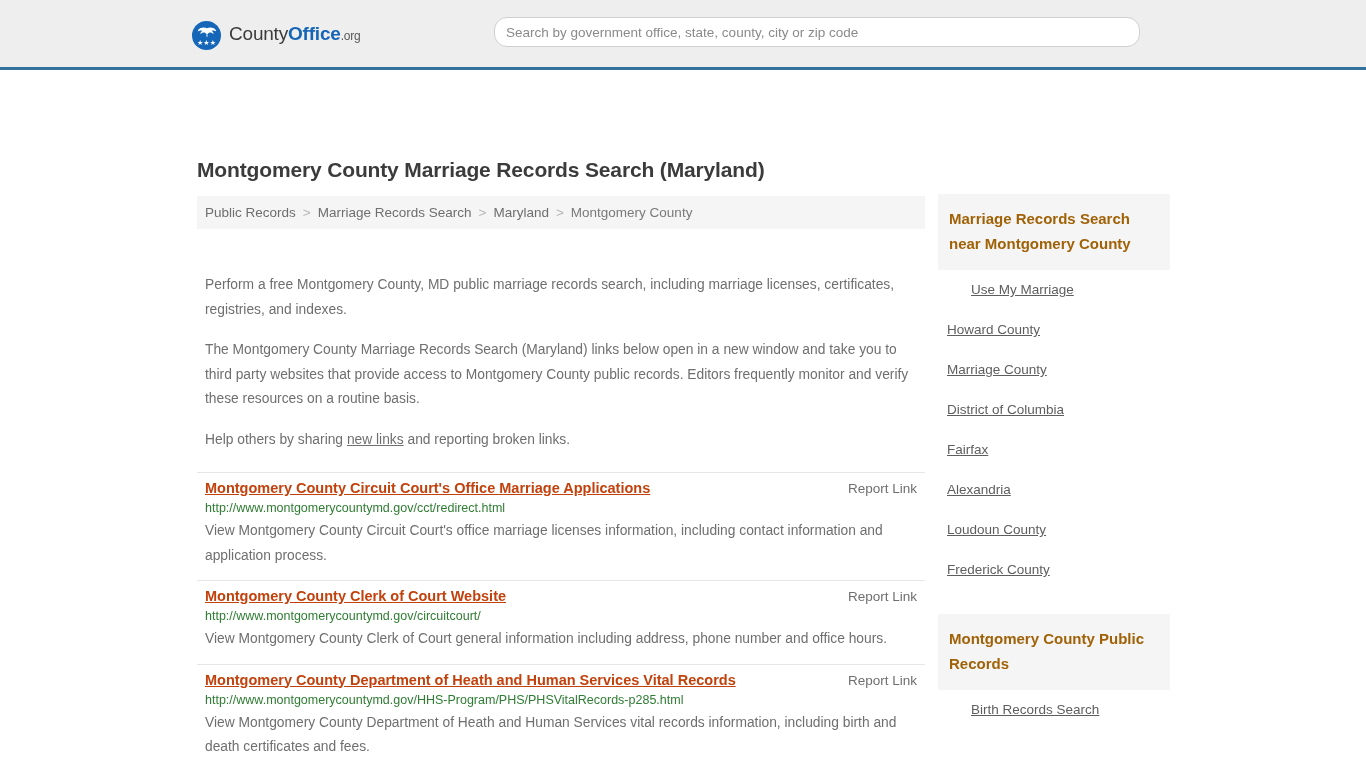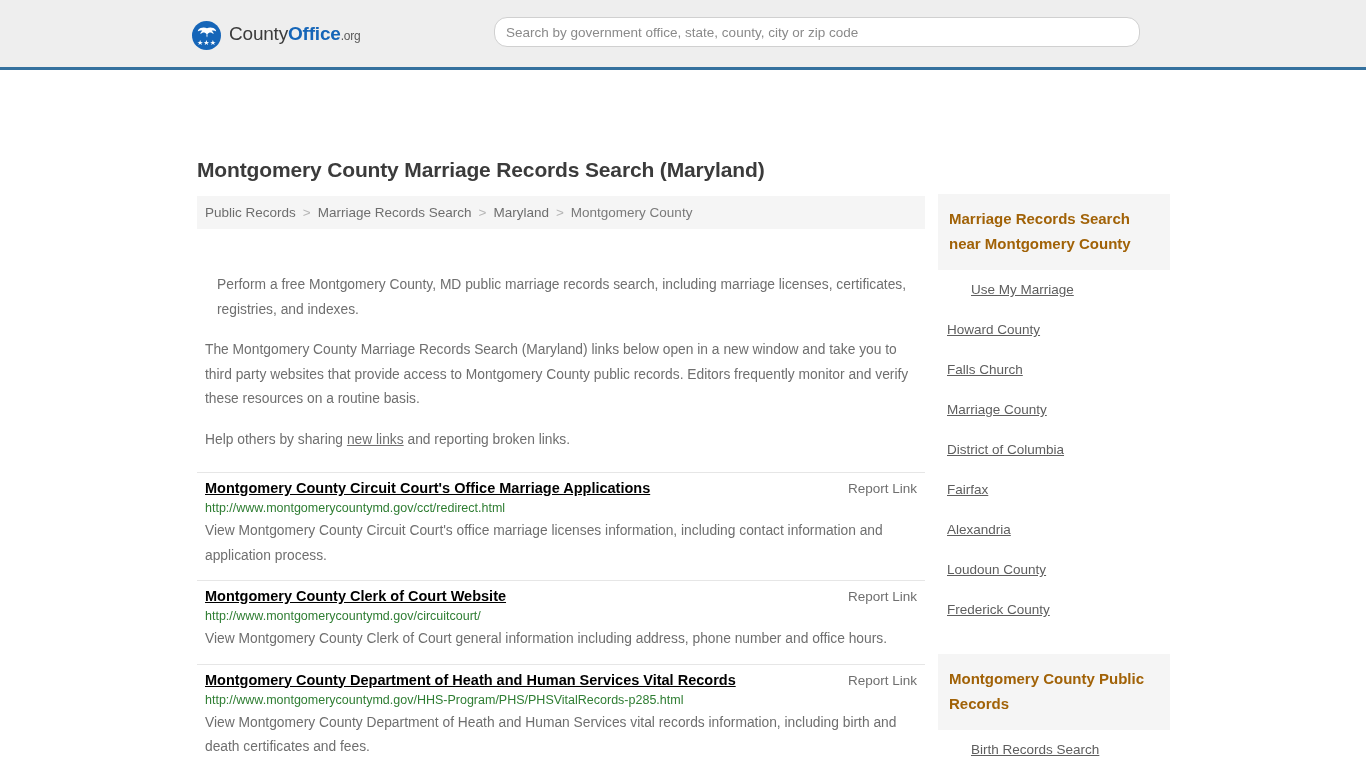--- a/index.html
+++ b/index.html
@@ -132,21 +132,21 @@
   .breadcrumb .current { color: #7a7a7a; white-space: nowrap; }
 
   
   .intro { padding: 0 8px; }
   .intro p {
     margin: 16px 0 0 0;
     font-size: 13.8px;
     line-height: 24.5px;
     color: #6f6f6f;
   }
-  .intro p.first { margin-top: 44px; margin-left: 12px; }
+  .intro p.first { margin-top: 44px; }
   .intro a {
     color: #6f6f6f;
     text-decoration: underline;
     font-weight: normal;
   }
 
   
   .results { margin-top: 20px; }
   .result {
     padding: 7px 8px 12px 8px;
@@ -154,21 +154,21 @@
   }
   .result:first-child { border-top: 1px solid #e6e6e6; }
   .result-head {
     display: flex;
     align-items: baseline;
     justify-content: space-between;
   }
   .result-title {
     font-size: 14.5px;
     font-weight: bold;
-    color: #000000;
+    color: #c2410c;
     text-decoration: underline;
     cursor: pointer;
     white-space: nowrap;
   }
   .report-link {
     font-size: 13.5px;
     color: #6f6f6f;
     text-decoration: none;
     white-space: nowrap;
     margin-left: 24px;
@@ -296,23 +296,20 @@
     <div class="panel">
       <div class="panel-header">Marriage Records Search near Montgomery County</div>
       <ul class="panel-list">
         <li>
             <a>Use My Marriage</a>
           </li>
         <li class="flush">
             <a>Howard County</a>
           </li>
         <li class="flush">
-            <a>Falls Church</a>
-          </li>
-        <li class="flush">
             <a>Marriage County</a>
           </li>
         <li class="flush">
             <a>District of Columbia</a>
           </li>
         <li class="flush">
             <a>Fairfax</a>
           </li>
         <li class="flush">
             <a>Alexandria</a>

